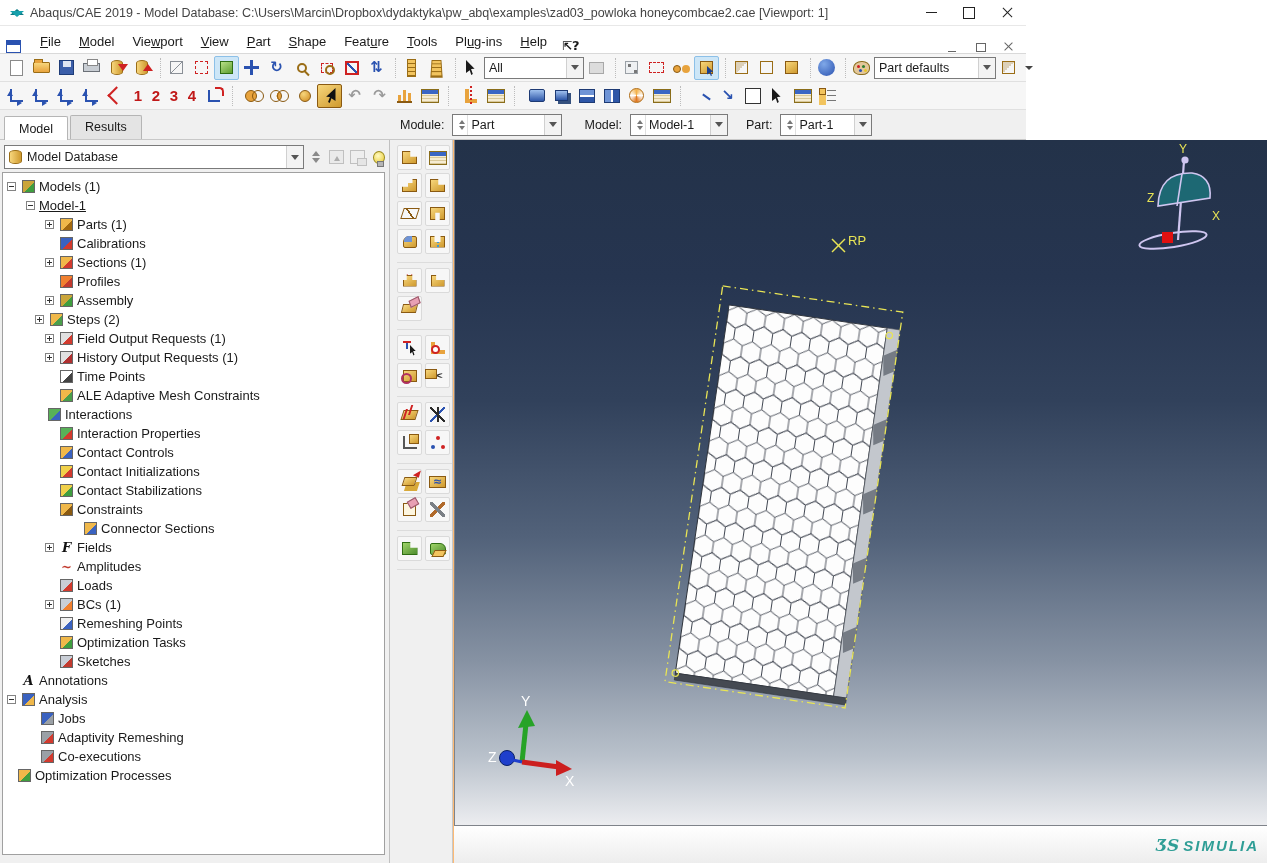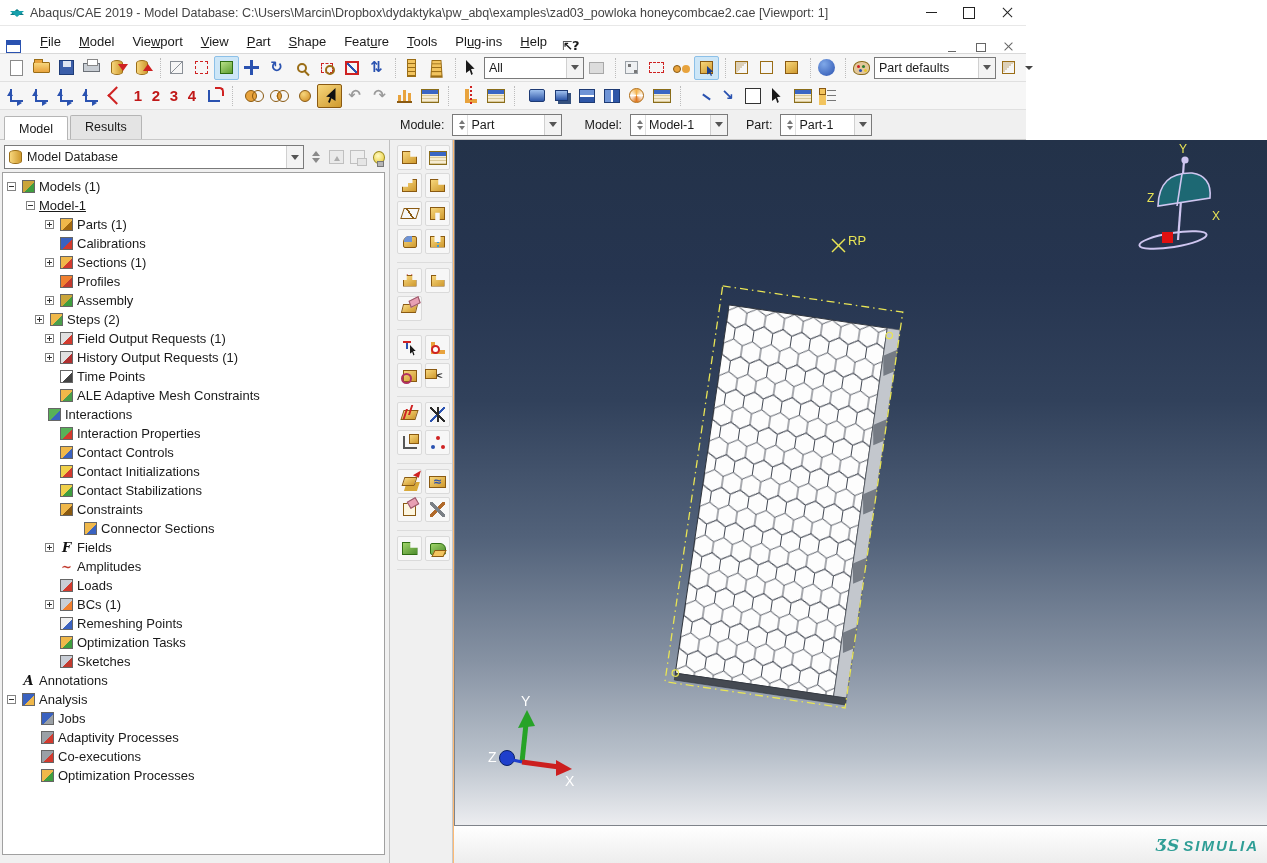--- a/index.html
+++ b/index.html
@@ -675,28 +675,28 @@
           <span class="lbl">Analysis</span>
         </div>
         <div class="trow" style="padding-left: 23px;">
           <span class="exp-sp"></span>
           <span class="ti" style="background: linear-gradient(135deg, rgb(58, 98, 192) 55%, rgb(154, 160, 166) 55%);"></span>
           <span class="lbl">Jobs</span>
         </div>
         <div class="trow" style="padding-left: 23px;">
           <span class="exp-sp"></span>
           <span class="ti" style="background: linear-gradient(135deg, rgb(154, 160, 166) 55%, rgb(210, 58, 46) 55%);"></span>
-          <span class="lbl">Adaptivity Processes</span>
+          <span class="lbl">Adaptivity Remeshing</span>
         </div>
         <div class="trow" style="padding-left: 23px;">
           <span class="exp-sp"></span>
           <span class="ti" style="background: linear-gradient(135deg, rgb(154, 160, 166) 55%, rgb(210, 58, 46) 55%);"></span>
           <span class="lbl">Co-executions</span>
         </div>
-        <div class="trow" style="padding-left: 23px;">
+        <div class="trow" style="">
           <span class="exp-sp"></span>
           <span class="ti" style="background: linear-gradient(135deg, rgb(240, 184, 74) 55%, rgb(63, 158, 63) 55%);"></span>
           <span class="lbl">Optimization Processes</span>
         </div>
       </div>
   </div>
 
   <div class="toolbox">
       <div class="tbx-group">
         <div class="tbx-row">

